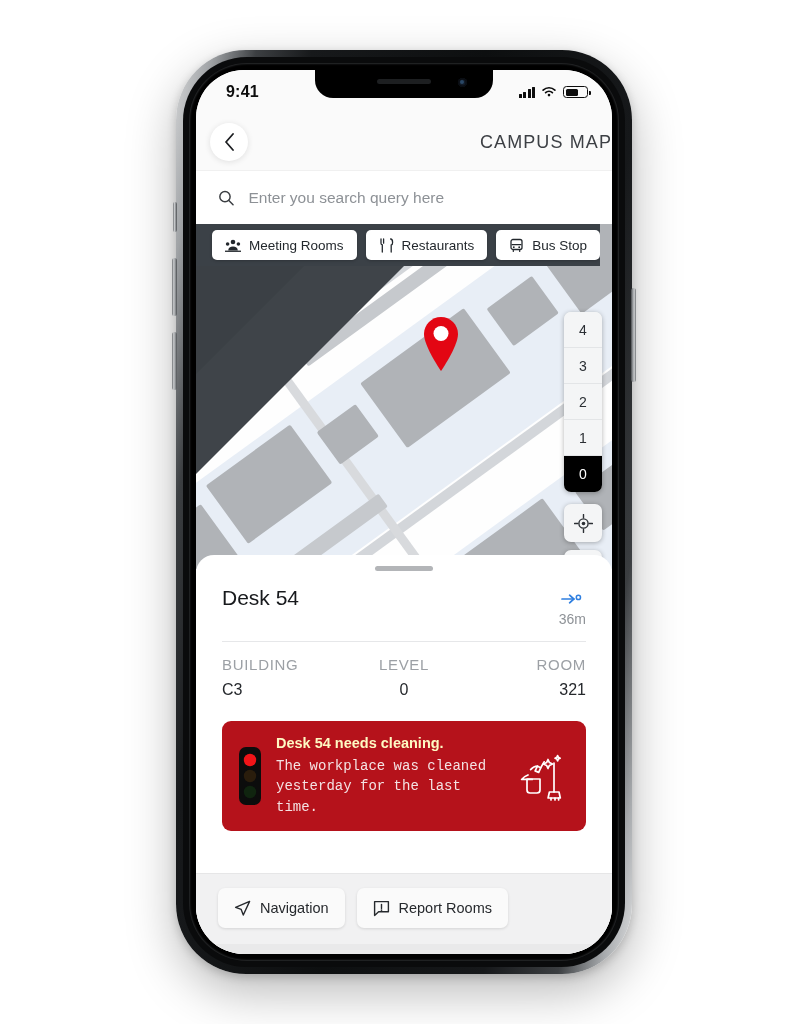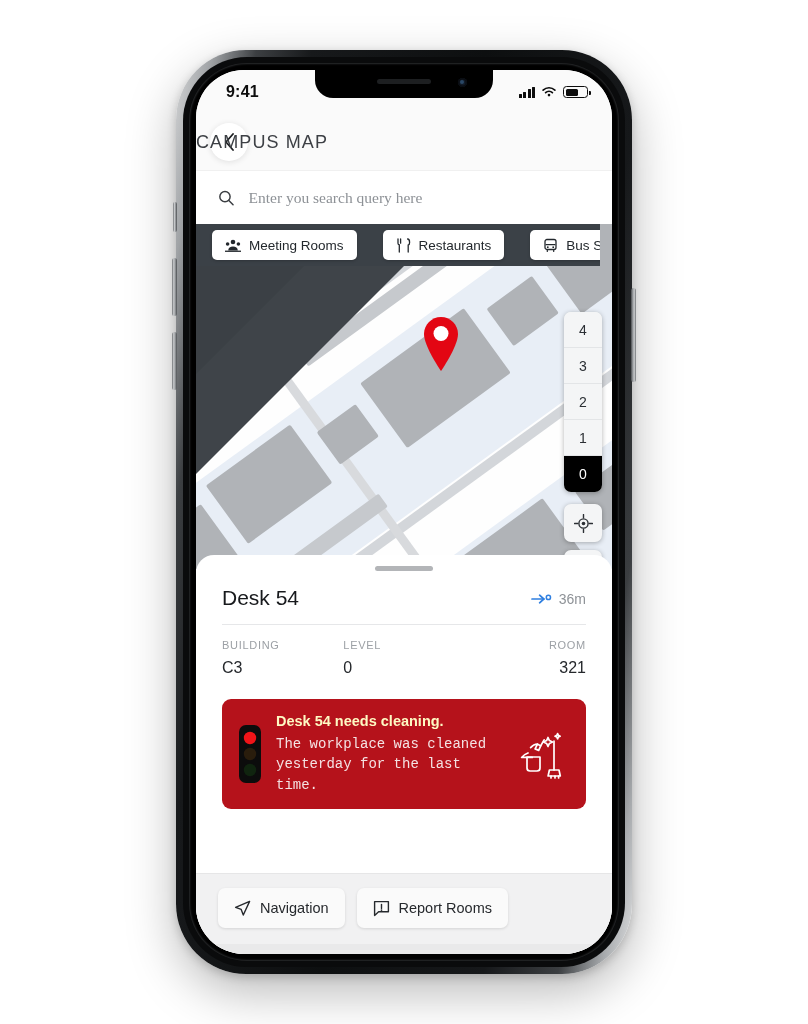--- a/index.html
+++ b/index.html
@@ -110,53 +110,53 @@
     padding: 0 14px;
   }
   .back-btn {
     width: 38px; height: 38px; border-radius: 50%;
     background: #ffffff;
     display: flex; align-items: center; justify-content: center;
     box-shadow: 0 1px 6px rgba(0,0,0,.11);
     flex: 0 0 auto; cursor: pointer;
   }
   .page-title {
-    position: absolute; left: 0; right: 0; text-align: left;
+    position: absolute; left: 0; right: 0; text-align: right;
     font-size: 18px; color: #3d4045; letter-spacing: 1.1px;
     pointer-events: none;
   }
 
   
   .searchbar {
     height: 54px; background: #ffffff;
     display: flex; align-items: center; gap: 14px;
     padding: 0 22px;
     border-top: 1px solid #f0f0f0;
   }
   .search-input {
     border: none; outline: none; background: transparent;
-    font-family: Liberation Serif, serif;
+    font-family: Liberation Sans, sans-serif;
     font-size: 15.5px; color: #000000; width: 100%;
   }
   .search-input::placeholder { color: #8d9196; }
 
   
   .map-wrap {
     position: relative; height: 345px; overflow: hidden;
     background: #3b4147;
   }
   .map-canvas { position: absolute; inset: 0; }
   .map-canvas svg { display: block; width: 100%; height: 100%; }
 
   
   .chips {
     position: absolute; left: 0; right: 12px; top: 0; z-index: 12;
     height: 42px;
     background: #3b4147;
-    display: flex; align-items: center; gap: 26px;
+    display: flex; align-items: center; gap: 9px;
     padding: 0 0 0 16px;
     overflow: hidden;
   }
   .chip {
     flex: 0 0 auto;
     height: 30px;
     background: #ffffff; border-radius: 5px;
     display: flex; align-items: center; gap: 8px;
     padding: 0 13px;
     font-size: 13.5px; color: #23282d;
@@ -211,29 +211,29 @@
   .grabber {
     width: 58px; height: 5px; border-radius: 3px; background: #b3b5b8;
     margin: 11px auto 0;
   }
   .sheet-head {
     display: flex; align-items: baseline; justify-content: space-between;
     padding: 15px 0 14px;
   }
   .place-name { font-size: 21px; font-weight: normal; color: #17191c; }
   .distance { display: flex; align-items: center; gap: 6px;
-              font-size: 14px; color: #8e9297; }
+              font-size: 14px; color: #8e9297; flex-direction: column; }
   .divider { height: 1px; background: #e6e7e9; }
   .meta-grid {
     display: grid; grid-template-columns: 1fr 1fr 1fr;
     padding: 14px 0 6px;
   }
-  .meta-label { font-size: 11px; color: #9ca0a5; letter-spacing: .7px; }
+  .meta-label { font-size: 15px; color: #9ca0a5; letter-spacing: .7px; }
   .meta-value { font-size: 16px; color: #25282c; margin-top: 8px; }
-  .meta-grid > div:nth-child(2) { }
+  .meta-grid > div:nth-child(2) { text-align: center; }
   .meta-grid > div:nth-child(3) { text-align: right; }
 
   
   .alert {
     margin-top: 16px;
     background: #b5121b;
     border-radius: 9px;
     display: flex; align-items: center; gap: 14px;
     padding: 14px 16px;
     min-height: 86px;

